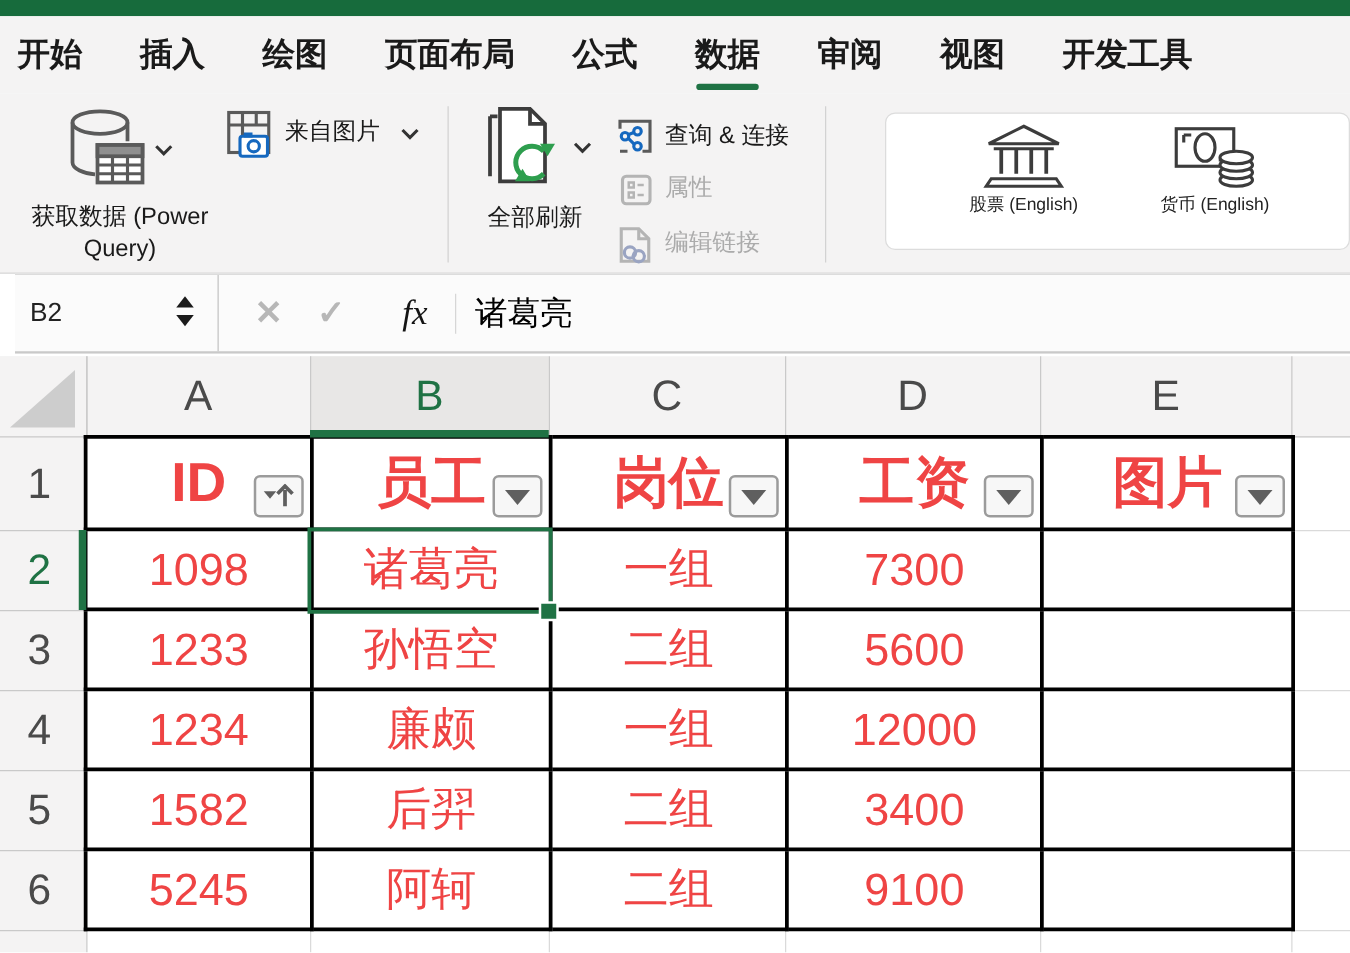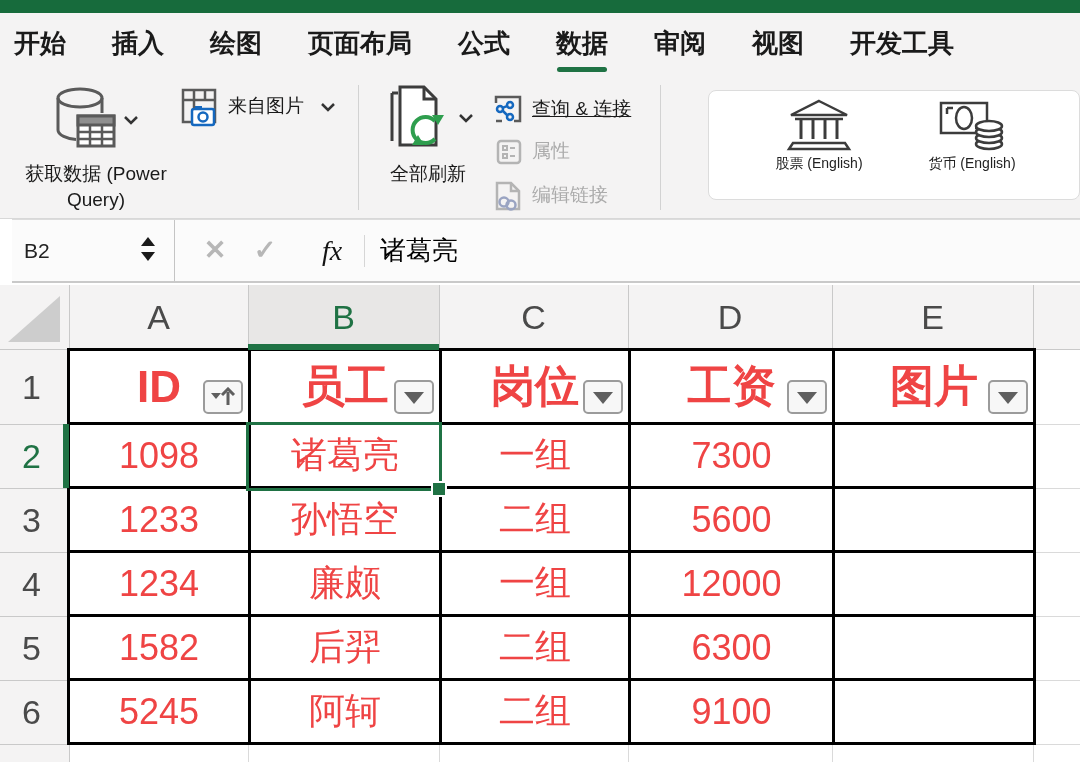--- a/index.html
+++ b/index.html
@@ -159,21 +159,21 @@
       <svg width="32" height="32" viewBox="0 0 32 32">
         <path d="M4 10 V4 H28 V28 H22" fill="none" stroke="#5A5A5A" stroke-width="2.5"></path>
         <path d="M4 28 H10" fill="none" stroke="#5A5A5A" stroke-width="2.5"></path>
         <circle cx="8" cy="16" r="3" fill="none" stroke="#1568BF" stroke-width="2.5"></circle>
         <circle cx="18" cy="12" r="3" fill="none" stroke="#1568BF" stroke-width="2.5"></circle>
         <circle cx="18" cy="24" r="3" fill="none" stroke="#1568BF" stroke-width="2.5"></circle>
         <line x1="10.5" y1="14.8" x2="15.5" y2="12.8" stroke="#1568BF" stroke-width="2.5"></line>
         <line x1="10.5" y1="17.5" x2="15.5" y2="22.5" stroke="#1568BF" stroke-width="2.5"></line>
       </svg>
     </div>
-    <span class="abs riblabel" style="left:532px; top:18px; line-height:32px;text-decoration:underline;">查询 &amp; 连接</span>
+    <span class="abs riblabel" style="left:532px; top:18px; line-height:32px;">查询 &amp; 连接</span>
 
     <div class="abs" style="left:495px; top:63px;">
       <svg width="28" height="28" viewBox="0 0 28 28">
         <rect x="3" y="3" width="22" height="22" rx="3" fill="none" stroke="#B4B4B4" stroke-width="2.5"></rect>
         <rect x="8" y="8" width="4" height="4" fill="none" stroke="#B4B4B4" stroke-width="2"></rect>
         <rect x="8" y="16" width="4" height="4" fill="none" stroke="#B4B4B4" stroke-width="2"></rect>
         <line x1="15" y1="10" x2="20" y2="10" stroke="#B4B4B4" stroke-width="2"></line>
         <line x1="15" y1="18" x2="20" y2="18" stroke="#B4B4B4" stroke-width="2"></line>
       </svg>
     </div>
@@ -348,21 +348,21 @@
         <td>1234</td>
         <td>廉颇</td>
         <td>一组</td>
         <td>12000</td>
         <td></td>
       </tr>
       <tr>
         <td>1582</td>
         <td>后羿</td>
         <td>二组</td>
-        <td>6300</td>
+        <td>3400</td>
         <td></td>
       </tr>
       <tr>
         <td>5245</td>
         <td>阿轲</td>
         <td>二组</td>
         <td>9100</td>
         <td></td>
       </tr>
     </tbody>

